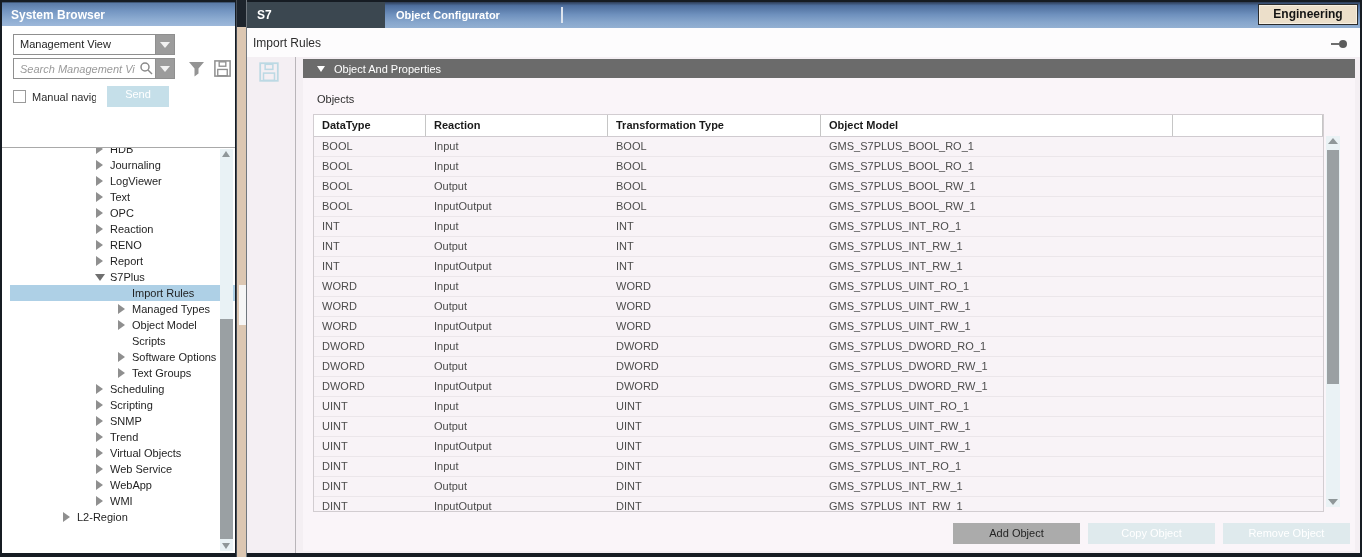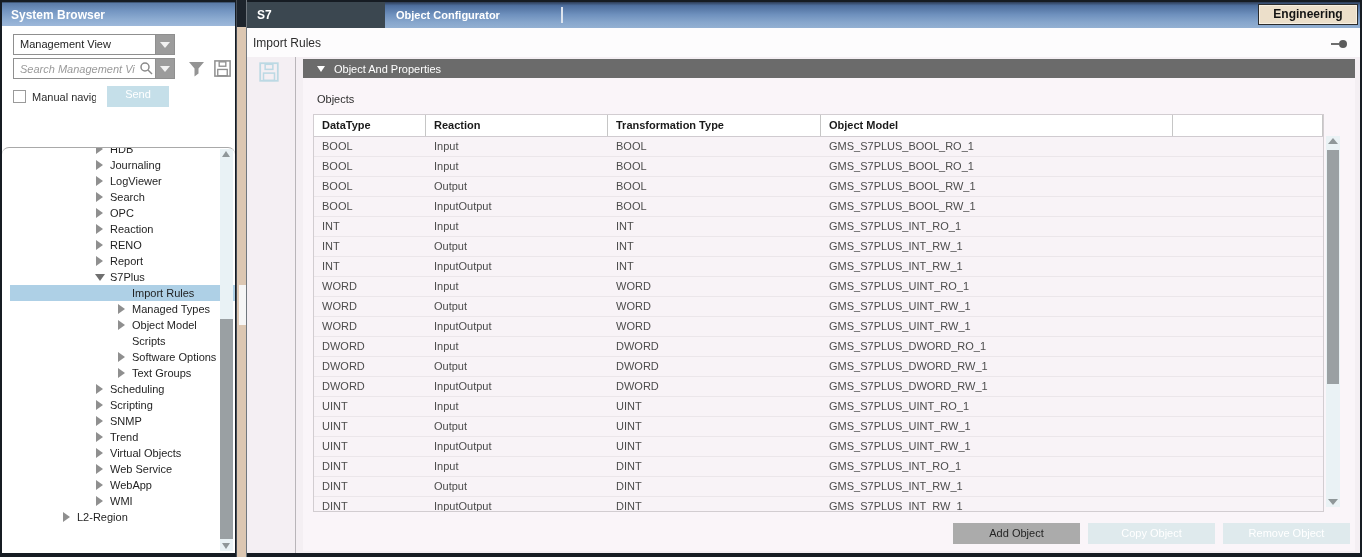--- a/index.html
+++ b/index.html
@@ -40,21 +40,21 @@
   .search-glass { position:absolute; right:2px; top:3px; }
   .tool-ico { margin-left:13px; display:flex; align-items:center; }
   .tool-ico + .tool-ico { margin-left:8px; }
   .chk-row { display:flex; align-items:center; margin-top:7px; }
   .checkbox { width:13px; height:13px; border:1px solid #9a9a9a; background:#fff; display:inline-block; }
   .chk-label { margin-left:6px; color:#2b2b2b; white-space:nowrap; overflow:hidden; max-width:64px; }
   .send-btn {
     margin-left:11px; width:62px; height:21px; background:#c5dfe9; color:#ffffff;
     border:none; font-family:"Liberation Sans", sans-serif; font-size:11px; line-height:17px; text-align:center;
   }
-  .lp-tree-wrap { flex:1; position:relative; border-top:1px solid #a9a9a9; margin-top:1px; overflow:hidden; background:#fff;border-radius:7px; }
+  .lp-tree-wrap { flex:1; position:relative; border-top:1px solid #a9a9a9; margin-top:1px; overflow:hidden; background:#fff; }
   .tree-inner { margin-top:-7px; }
   .tree-item { height:16px; display:flex; align-items:center; margin-left:8px; cursor:default; }
   .tree-item.lvl0 { padding-left:50px; }
   .tree-item.lvl1 { padding-left:83px; }
   .tree-item.lvl2 { padding-left:105px; }
   .tree-item.selected { background:#aed0e6; }
   .tw { width:13px; height:13px; display:inline-flex; align-items:center; justify-content:center; flex:0 0 13px; }
   .tw.collapsed::before { content:''; width:0; height:0; border-left:7px solid #8f8f8f; border-top:5px solid transparent; border-bottom:5px solid transparent; }
   .tw.expanded::before  { content:''; width:0; height:0; border-top:7px solid #6f6f6f; border-left:5px solid transparent; border-right:5px solid transparent; }
   .tl { margin-left:4px; color:#1f1f1f; white-space:nowrap; }
@@ -181,21 +181,21 @@
           <div class="tree-item lvl1">
             <span class="tw collapsed"></span>
             <span class="tl">Journaling</span>
           </div>
           <div class="tree-item lvl1">
             <span class="tw collapsed"></span>
             <span class="tl">LogViewer</span>
           </div>
           <div class="tree-item lvl1">
             <span class="tw collapsed"></span>
-            <span class="tl">Search</span>
+            <span class="tl">Text</span>
           </div>
           <div class="tree-item lvl1">
             <span class="tw collapsed"></span>
             <span class="tl">OPC</span>
           </div>
           <div class="tree-item lvl1">
             <span class="tw collapsed"></span>
             <span class="tl">Reaction</span>
           </div>
           <div class="tree-item lvl1">

